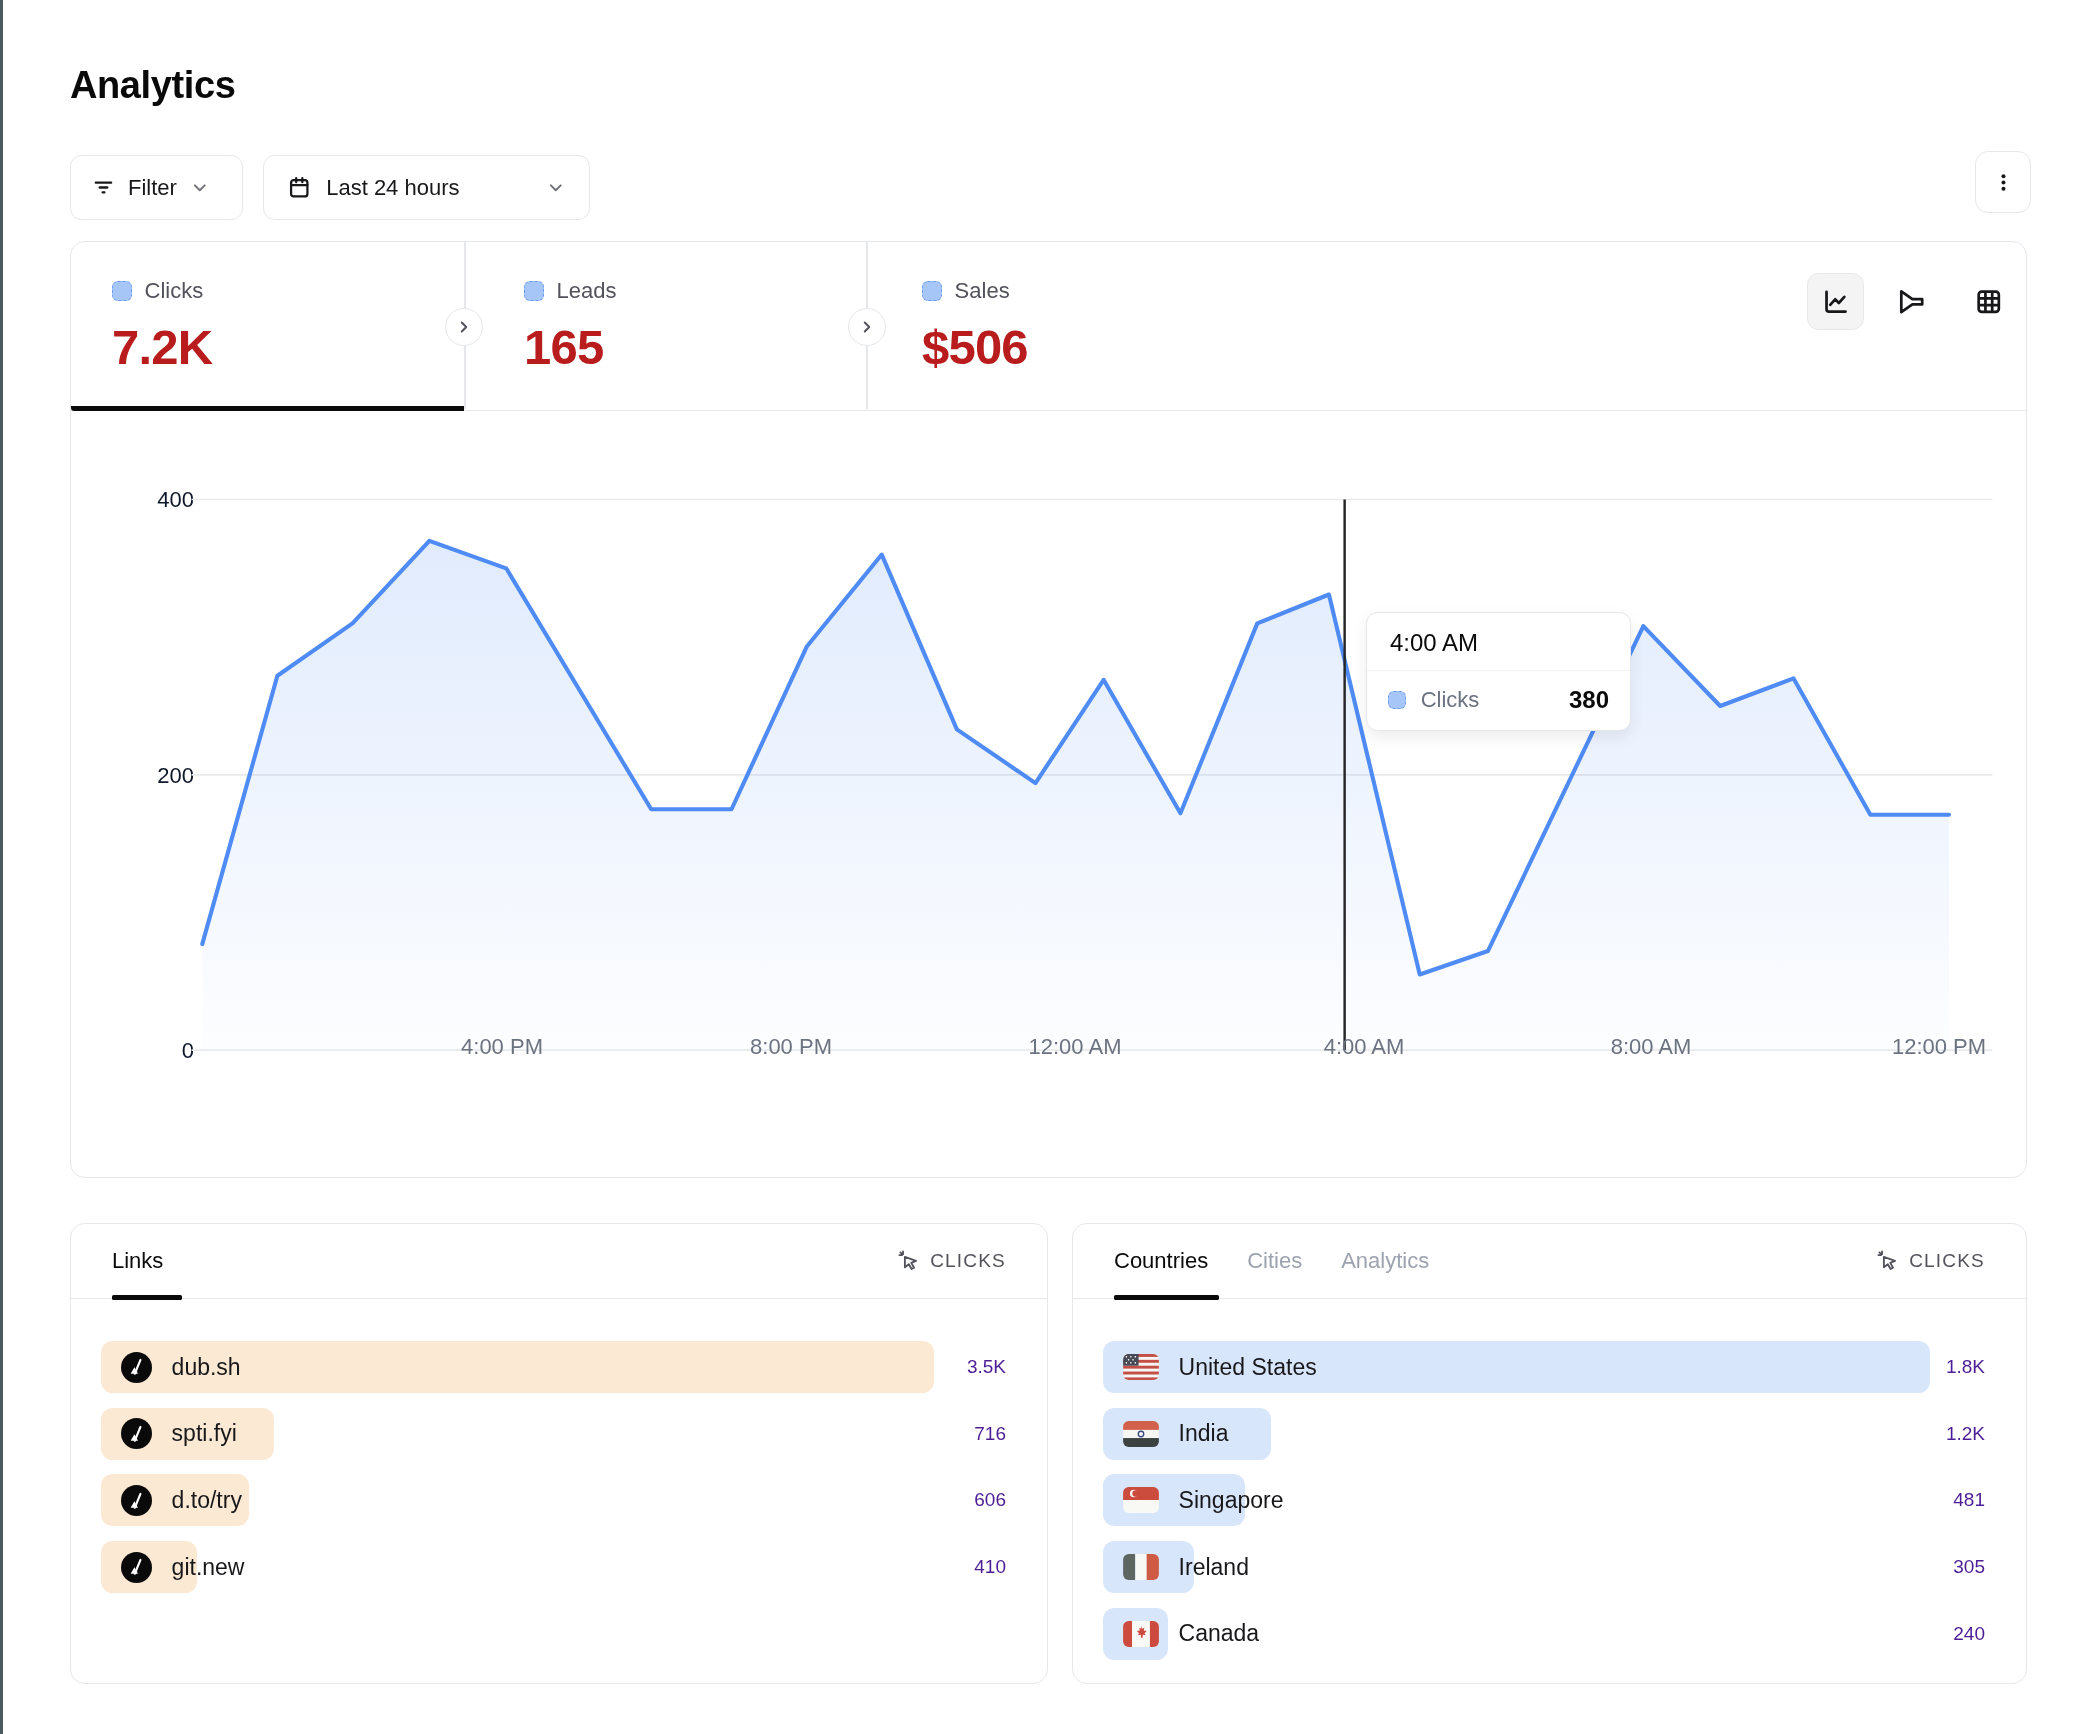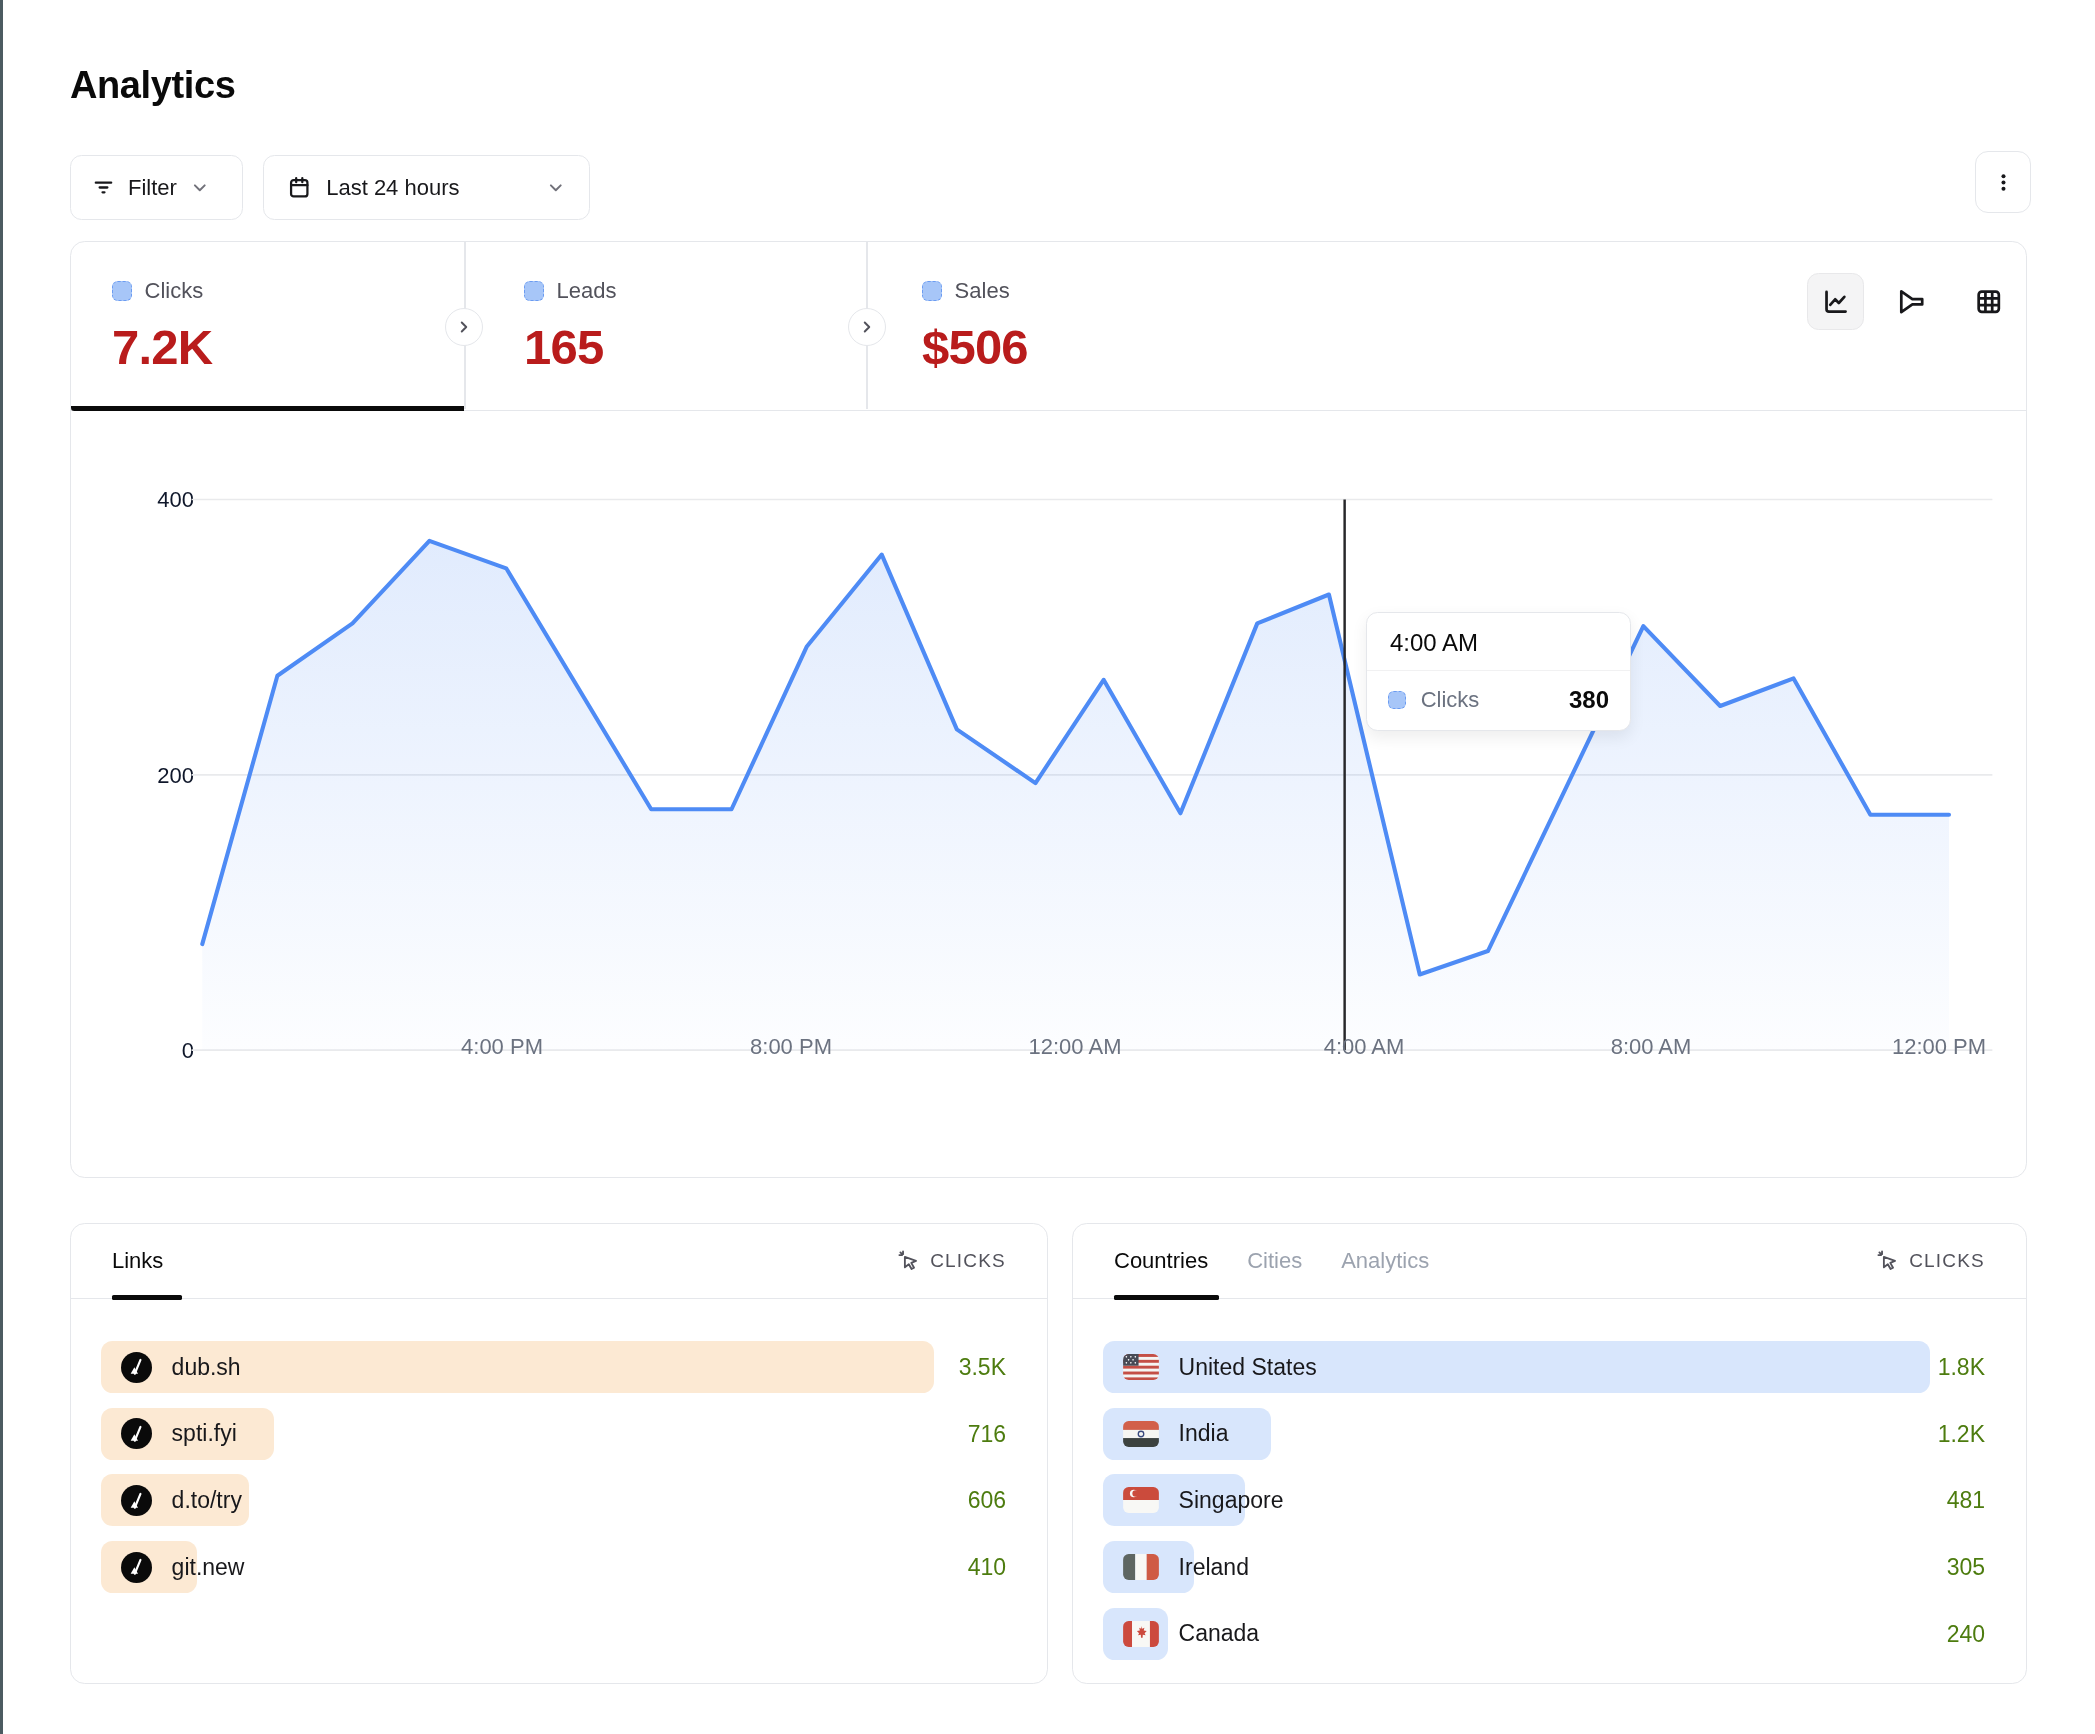--- a/index.html
+++ b/index.html
@@ -55,21 +55,21 @@
   .panel-header { position:relative; height:75px; border-bottom:1.6px solid #e5e7eb; display:flex; align-items:center; padding:0 41px; gap:39px; }
   .panel-tab { font-size:22px; color:#9ca3af; cursor:pointer; position:relative; height:100%; display:flex; align-items:center; }
   .panel-tab.active { color:#0a0a0a; font-weight:500; }
   .tab-underline { position:absolute; left:0; bottom:-1.6px; height:4.9px; background:#0a0a0a; border-radius:1.6px; }
   .metric-head { margin-left:auto; display:flex; align-items:center; gap:9.8px; color:#52525b; font-size:19px; letter-spacing:1.2px; }
   .rows { position:absolute; left:0; top:117px; width:100%; }
   .lrow { position:relative; height:52px; margin-bottom:14.7px; cursor:pointer; }
   .lbar { position:absolute; left:30px; top:0; height:52px; border-radius:11.5px; }
   .lcontent { position:absolute; left:50px; top:0; height:52px; display:flex; align-items:center; gap:19.6px; }
   .llabel { font-size:23px; color:#18181b; }
-  .lvalue { position:absolute; right:41px; top:0; height:52px; line-height:52px; font-size:23px; color:#4d7c0f; }
+  .lvalue { position:absolute; right:41px; top:0; height:52px; line-height:52px; font-size:19px; color:#4c1d95; }
   .dub-circle { width:31px; height:31px; border-radius:50%; background:#0a0a0a; display:flex; align-items:center; justify-content:center; }
   .flag { width:36px; height:26px; border-radius:5.7px; overflow:hidden; display:block; }
 </style>
 </head>
 <body>
 
 <div class="page">
   <div class="edge-strip"></div>
 
   <div class="page-title">Analytics</div>

